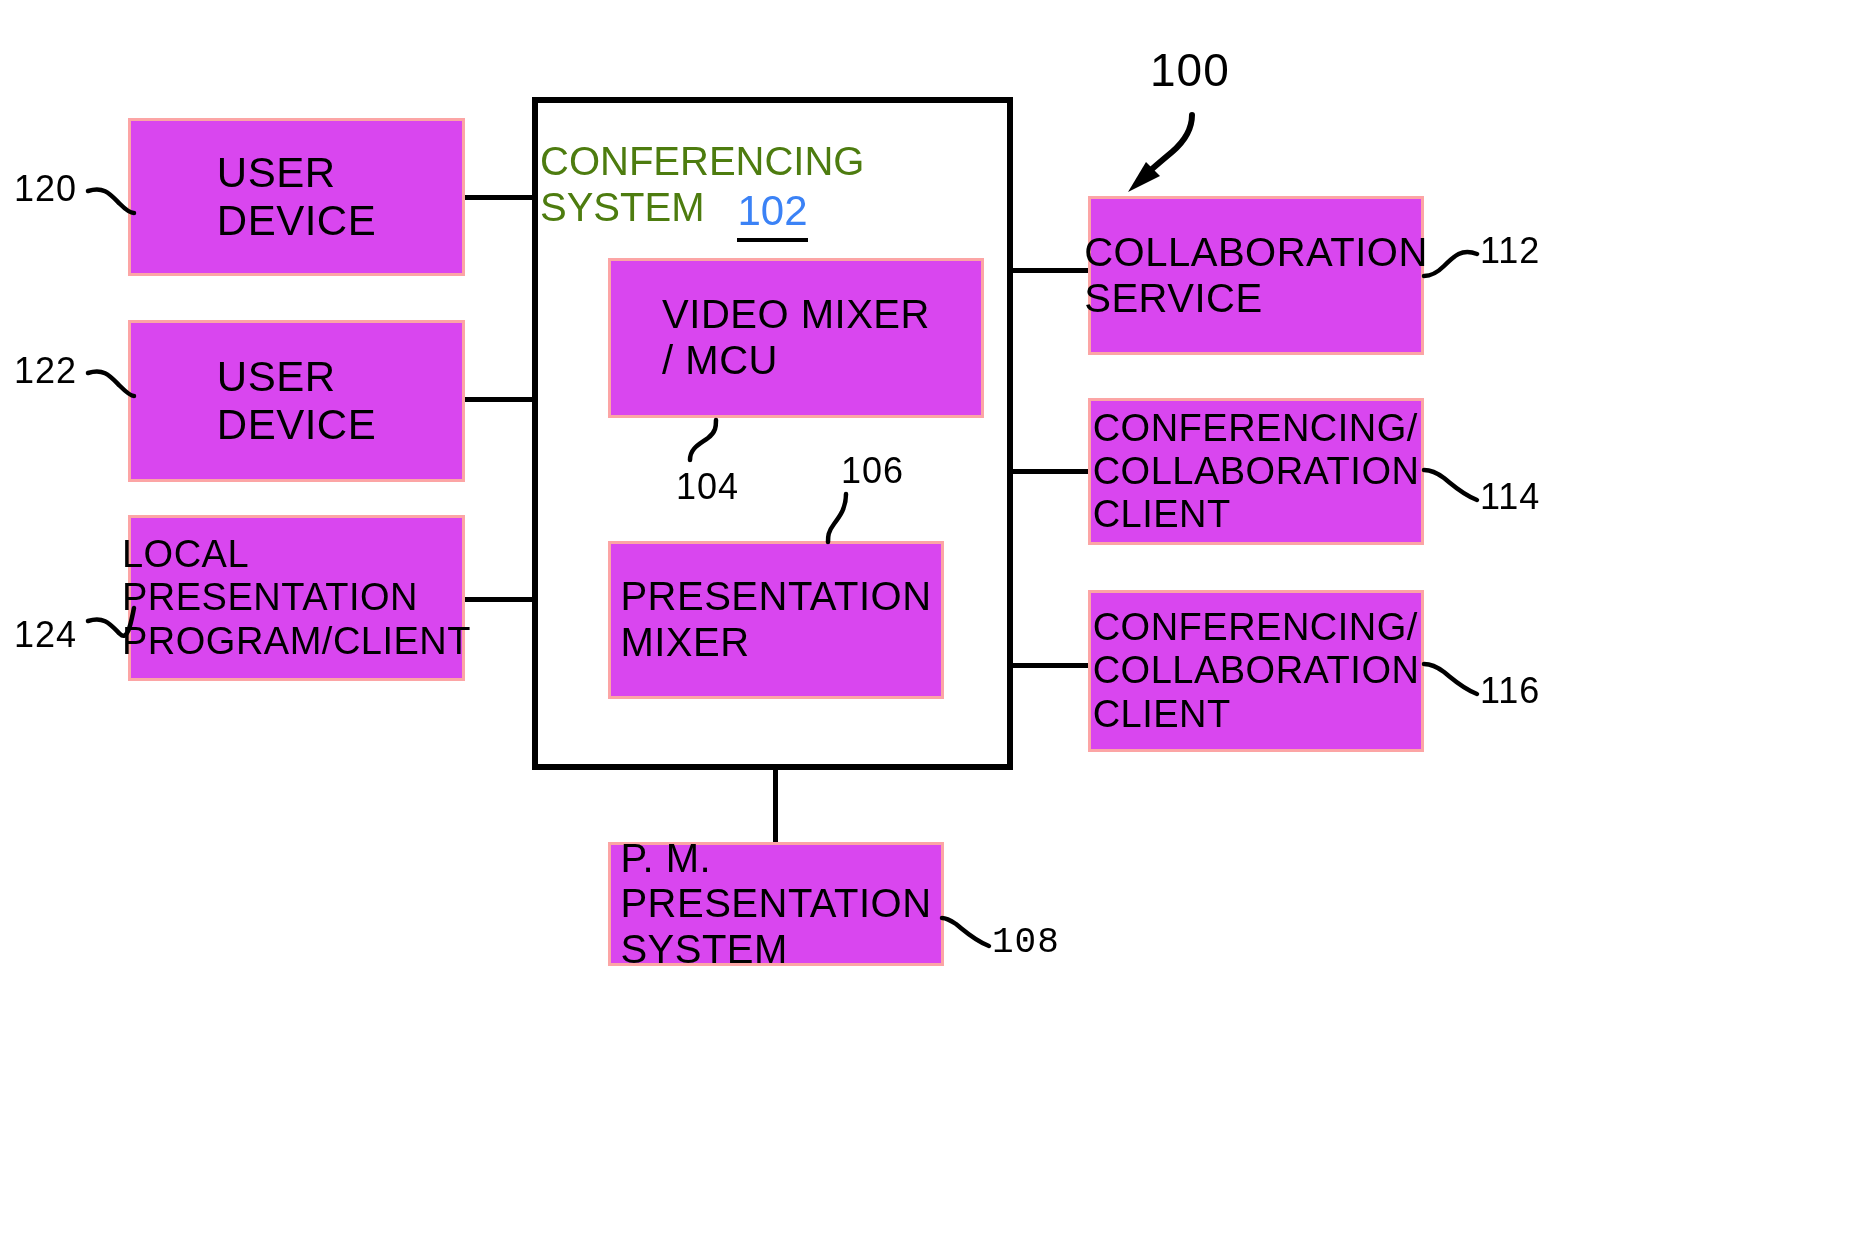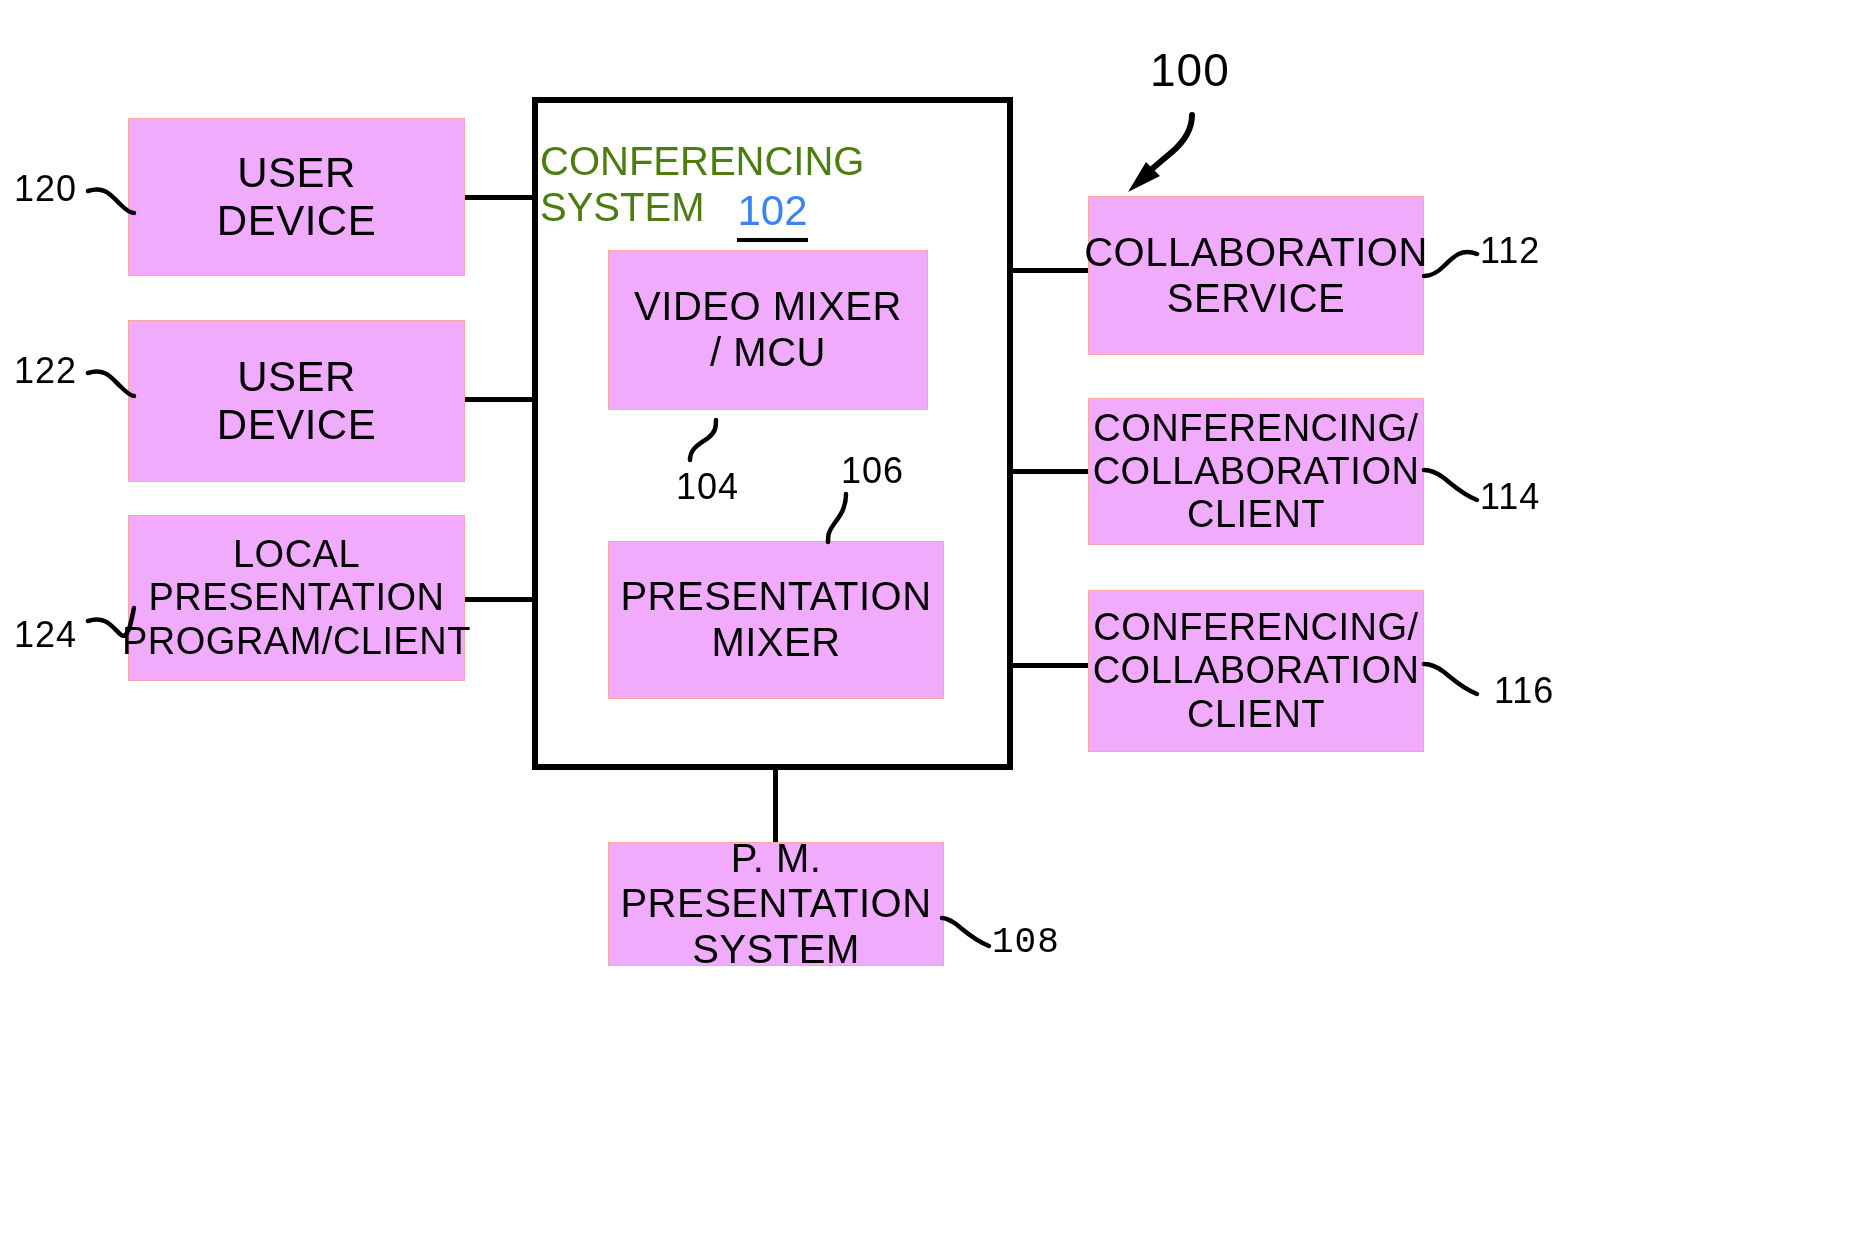--- a/index.html
+++ b/index.html
@@ -13,26 +13,25 @@
     width: 1871px;
     height: 1253px;
     background: #ffffff;
     font-family: "Liberation Sans", sans-serif;
     overflow: hidden;
   }
   
   .block {
     position: absolute;
     box-sizing: border-box;
-    border: 1px solid #fca5a5;
-    background: #f0abfc;
+    border: 3px solid #fca5a5;
+    background: #d946ef;
     display: flex;
     align-items: center;
     justify-content: center;
-    text-align: center;
     color: #000000;
     z-index: 3;
   }
   .block .blk-label {
     display: block;
     line-height: 1.14;
     letter-spacing: 0.5px;
     white-space: pre-line;
     padding: 0 6px;
   }
@@ -128,21 +127,21 @@
     <span class="blk-label" style="font-size:42px;">USER
 DEVICE</span>
   </div>
 
   <div class="block" style="left:128px; top:515px; width:337px; height:166px;">
     <span class="blk-label" style="font-size:38px;">LOCAL
 PRESENTATION
 PROGRAM/CLIENT</span>
   </div>
 
-  <div class="block" style="left:608px; top:250px; width:320px; height:160px;">
+  <div class="block" style="left:608px; top:258px; width:376px; height:160px;">
     <span class="blk-label" style="font-size:40px;">VIDEO MIXER
 / MCU</span>
   </div>
 
   <div class="block" style="left:608px; top:541px; width:336px; height:158px;">
     <span class="blk-label" style="font-size:40px;">PRESENTATION
 MIXER</span>
   </div>
 
   <div class="block" style="left:1088px; top:196px; width:336px; height:159px;">
@@ -170,21 +169,21 @@
 
   <div class="ref-num" style="left:14px; top:168px;">120</div>
   <div class="ref-num" style="left:14px; top:350px;">122</div>
   <div class="ref-num" style="left:14px; top:614px;">124</div>
 
   <div class="ref-num" style="left:676px; top:466px;">104</div>
   <div class="ref-num" style="left:841px; top:450px;">106</div>
 
   <div class="ref-num" style="left:1480px; top:230px;">112</div>
   <div class="ref-num" style="left:1480px; top:476px;">114</div>
-  <div class="ref-num" style="left:1480px; top:670px;margin-left:14px;">116</div>
+  <div class="ref-num" style="left:1480px; top:670px;">116</div>
 
   <div class="ref-num" style="left:992px; top:922px;font-family:Liberation Mono, monospace;">108</div>
 
   <div class="ref-num" style="left:1150px; top:43px; font-size:46px;">100</div>
 
   <svg id="leaders" viewBox="0 0 1871 1253" xmlns="http://www.w3.org/2000/svg">
     <g fill="none" stroke="#000000" stroke-width="4.5" stroke-linecap="round">
 
       <path d="M 88 191 C 104 186, 110 194, 120 204 C 128 212, 131 213, 134 213"></path>
 

